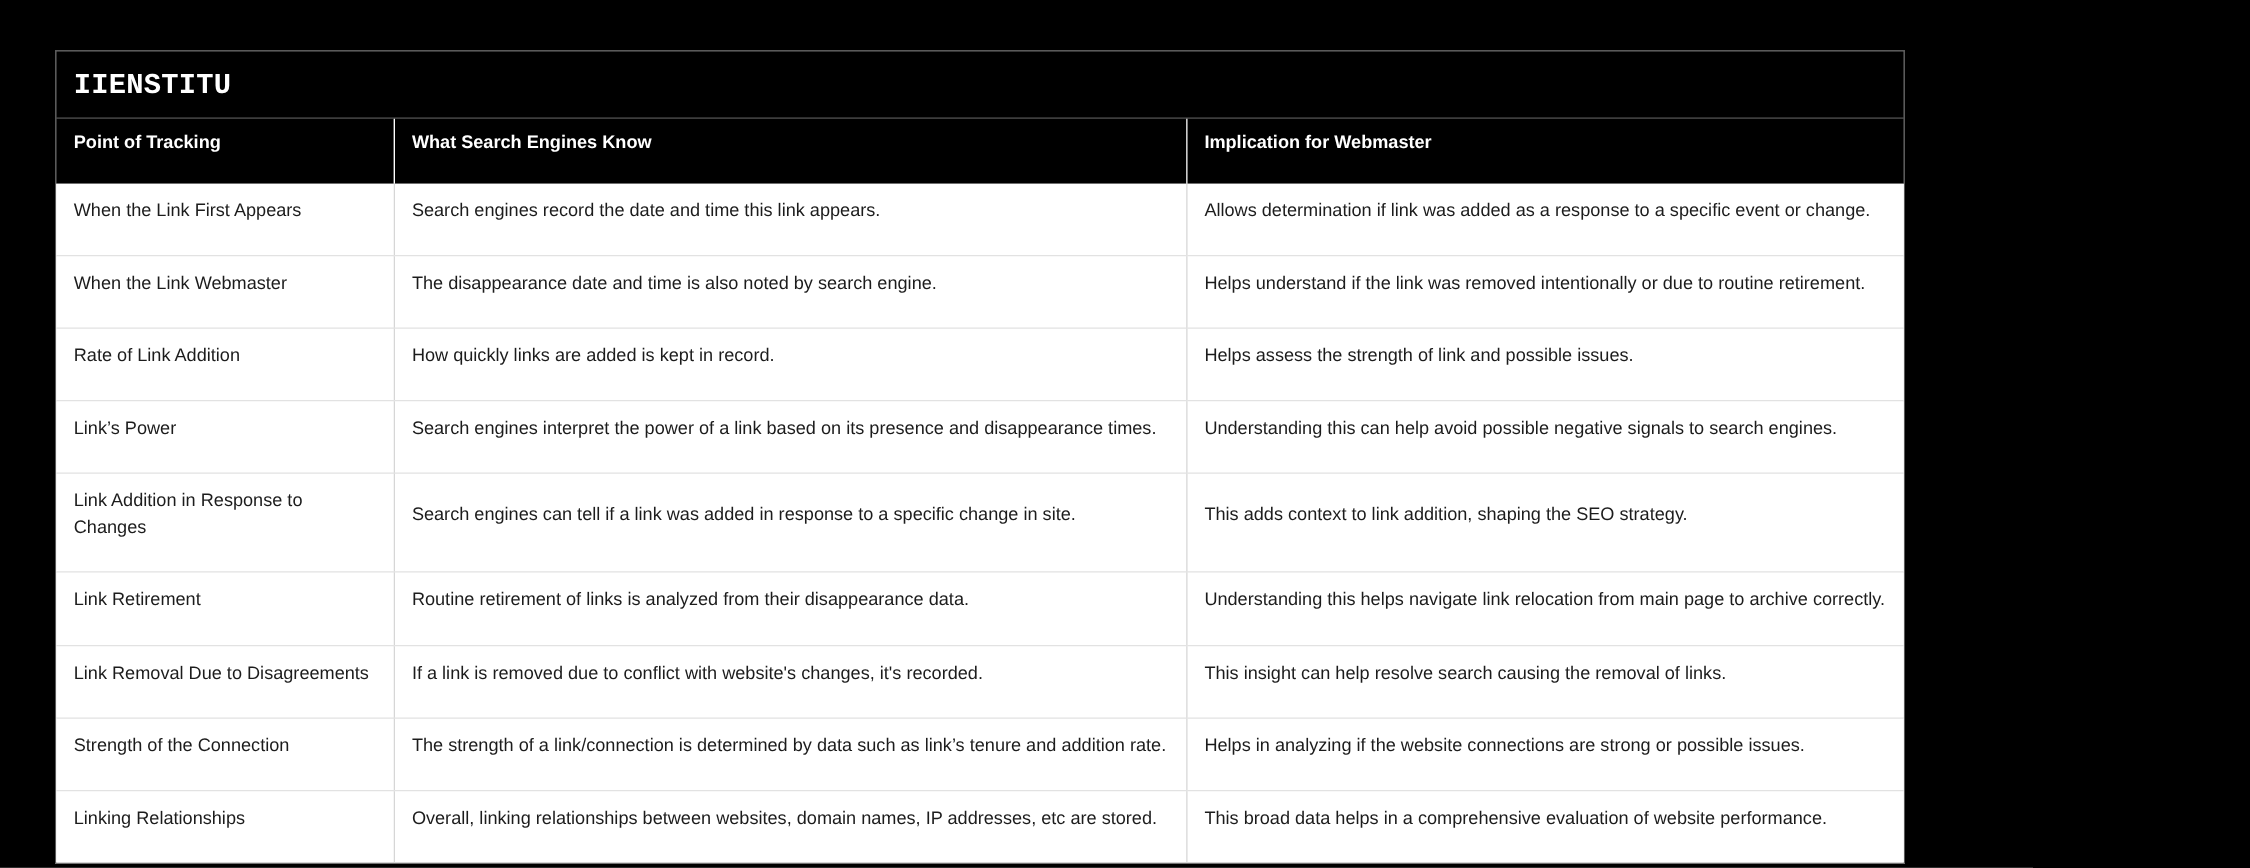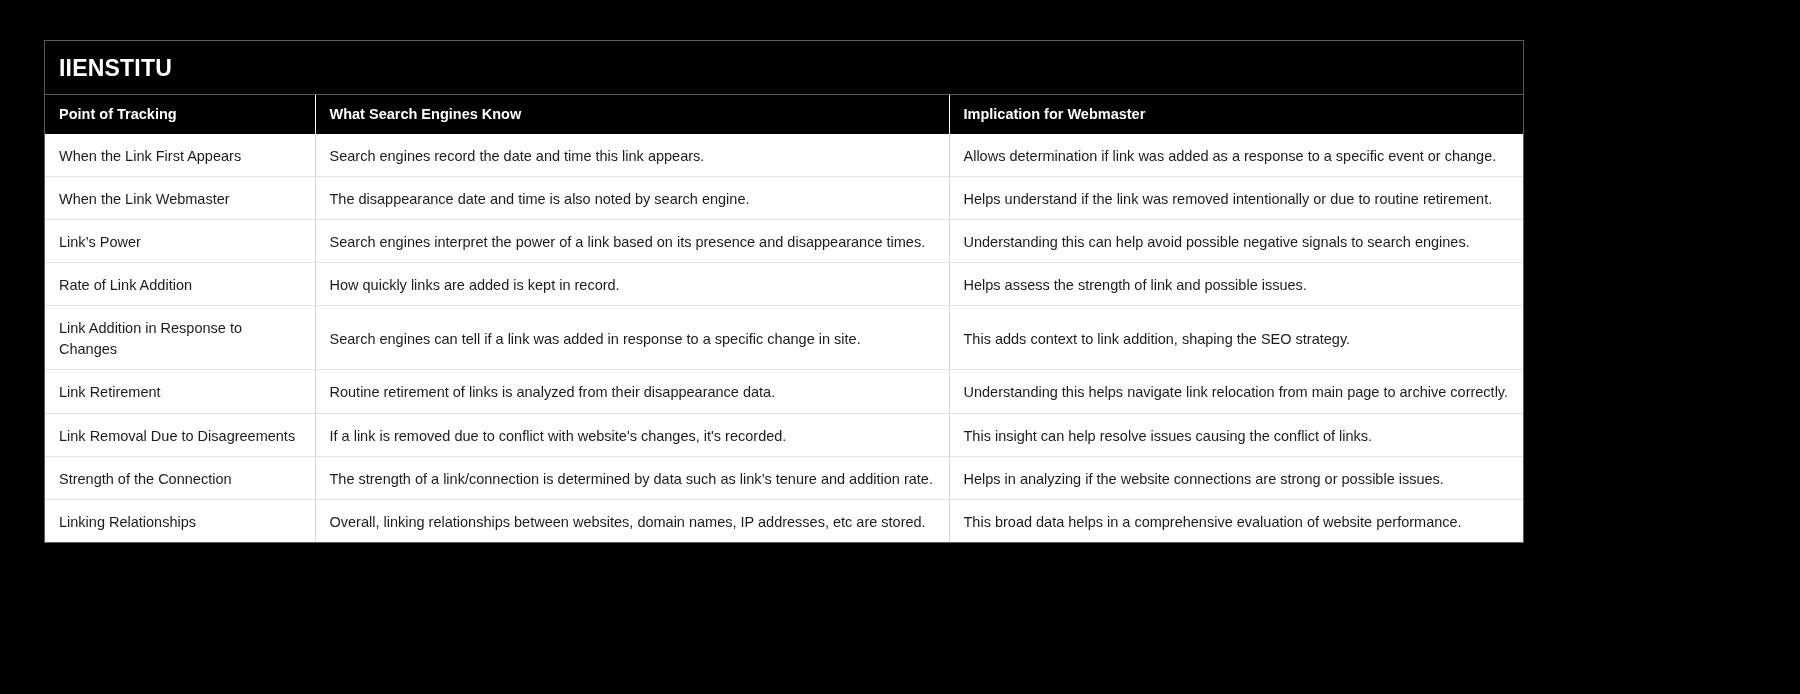--- a/index.html
+++ b/index.html
@@ -25,54 +25,55 @@
     top: 40px;
     width: 1480px;
     background: #ffffff;
     border: 1px solid #5a5a5a;
     box-sizing: border-box;
   }
   .brand-bar {
     background: #000000;
     padding: 16px 14px 14px 14px;
     border-bottom: 1px solid #5a5a5a;
+    font-family: Liberation Mono, monospace;
   }
   .brand-text {
     color: #ffffff;
     font-size: 23px;
     font-weight: bold;
     letter-spacing: 0.2px;
     line-height: 1;
   }
   table.data-table {
     width: 100%;
     border-collapse: collapse;
     table-layout: fixed;
   }
   table.data-table th {
     background: #000000;
     color: #ffffff;
     font-size: 14.5px;
     font-weight: bold;
     text-align: left;
-    padding: 11px 14px 11px 14px;
+    padding: 11px 14px 24px 14px;
     border-right: 1px solid #ffffff;
     vertical-align: middle;
     line-height: 1.2;
   }
   table.data-table th:last-child {
     border-right: none;
   }
   table.data-table td {
     background: #ffffff;
     color: #1c1c1c;
     font-size: 14.5px;
     font-weight: normal;
     text-align: left;
-    padding: 12px 14px 9px 14px;
+    padding: 12px 14px 24px 14px;
     border-right: 1px solid #d6d6d6;
     border-bottom: 1px solid #e2e2e2;
     vertical-align: middle;
     line-height: 1.45;
   }
   table.data-table td:last-child {
     border-right: none;
   }
   table.data-table tr:last-child td {
     border-bottom: none;
@@ -110,43 +111,43 @@
           <td>When the Link First Appears</td>
           <td>Search engines record the date and time this link appears.</td>
           <td>Allows determination if link was added as a response to a specific event or change.</td>
         </tr>
         <tr>
           <td>When the Link Webmaster</td>
           <td>The disappearance date and time is also noted by search engine.</td>
           <td>Helps understand if the link was removed intentionally or due to routine retirement.</td>
         </tr>
         <tr>
+          <td>Rate of Link Addition</td>
+          <td>How quickly links are added is kept in record.</td>
+          <td>Helps assess the strength of link and possible issues.</td>
+        </tr>
+        <tr>
           <td>Link’s Power</td>
           <td>Search engines interpret the power of a link based on its presence and disappearance times.</td>
           <td>Understanding this can help avoid possible negative signals to search engines.</td>
-        </tr>
-        <tr>
-          <td>Rate of Link Addition</td>
-          <td>How quickly links are added is kept in record.</td>
-          <td>Helps assess the strength of link and possible issues.</td>
         </tr>
         <tr>
           <td>Link Addition in Response to Changes</td>
           <td>Search engines can tell if a link was added in response to a specific change in site.</td>
           <td>This adds context to link addition, shaping the SEO strategy.</td>
         </tr>
         <tr>
           <td>Link Retirement</td>
           <td>Routine retirement of links is analyzed from their disappearance data.</td>
           <td>Understanding this helps navigate link relocation from main page to archive correctly.</td>
         </tr>
         <tr>
           <td>Link Removal Due to Disagreements</td>
           <td>If a link is removed due to conflict with website's changes, it's recorded.</td>
-          <td>This insight can help resolve issues causing the conflict of links.</td>
+          <td>This insight can help resolve search causing the removal of links.</td>
         </tr>
         <tr>
           <td>Strength of the Connection</td>
           <td>The strength of a link/connection is determined by data such as link’s tenure and addition rate.</td>
           <td>Helps in analyzing if the website connections are strong or possible issues.</td>
         </tr>
         <tr>
           <td>Linking Relationships</td>
           <td>Overall, linking relationships between websites, domain names, IP addresses, etc are stored.</td>
           <td>This broad data helps in a comprehensive evaluation of website performance.</td>

